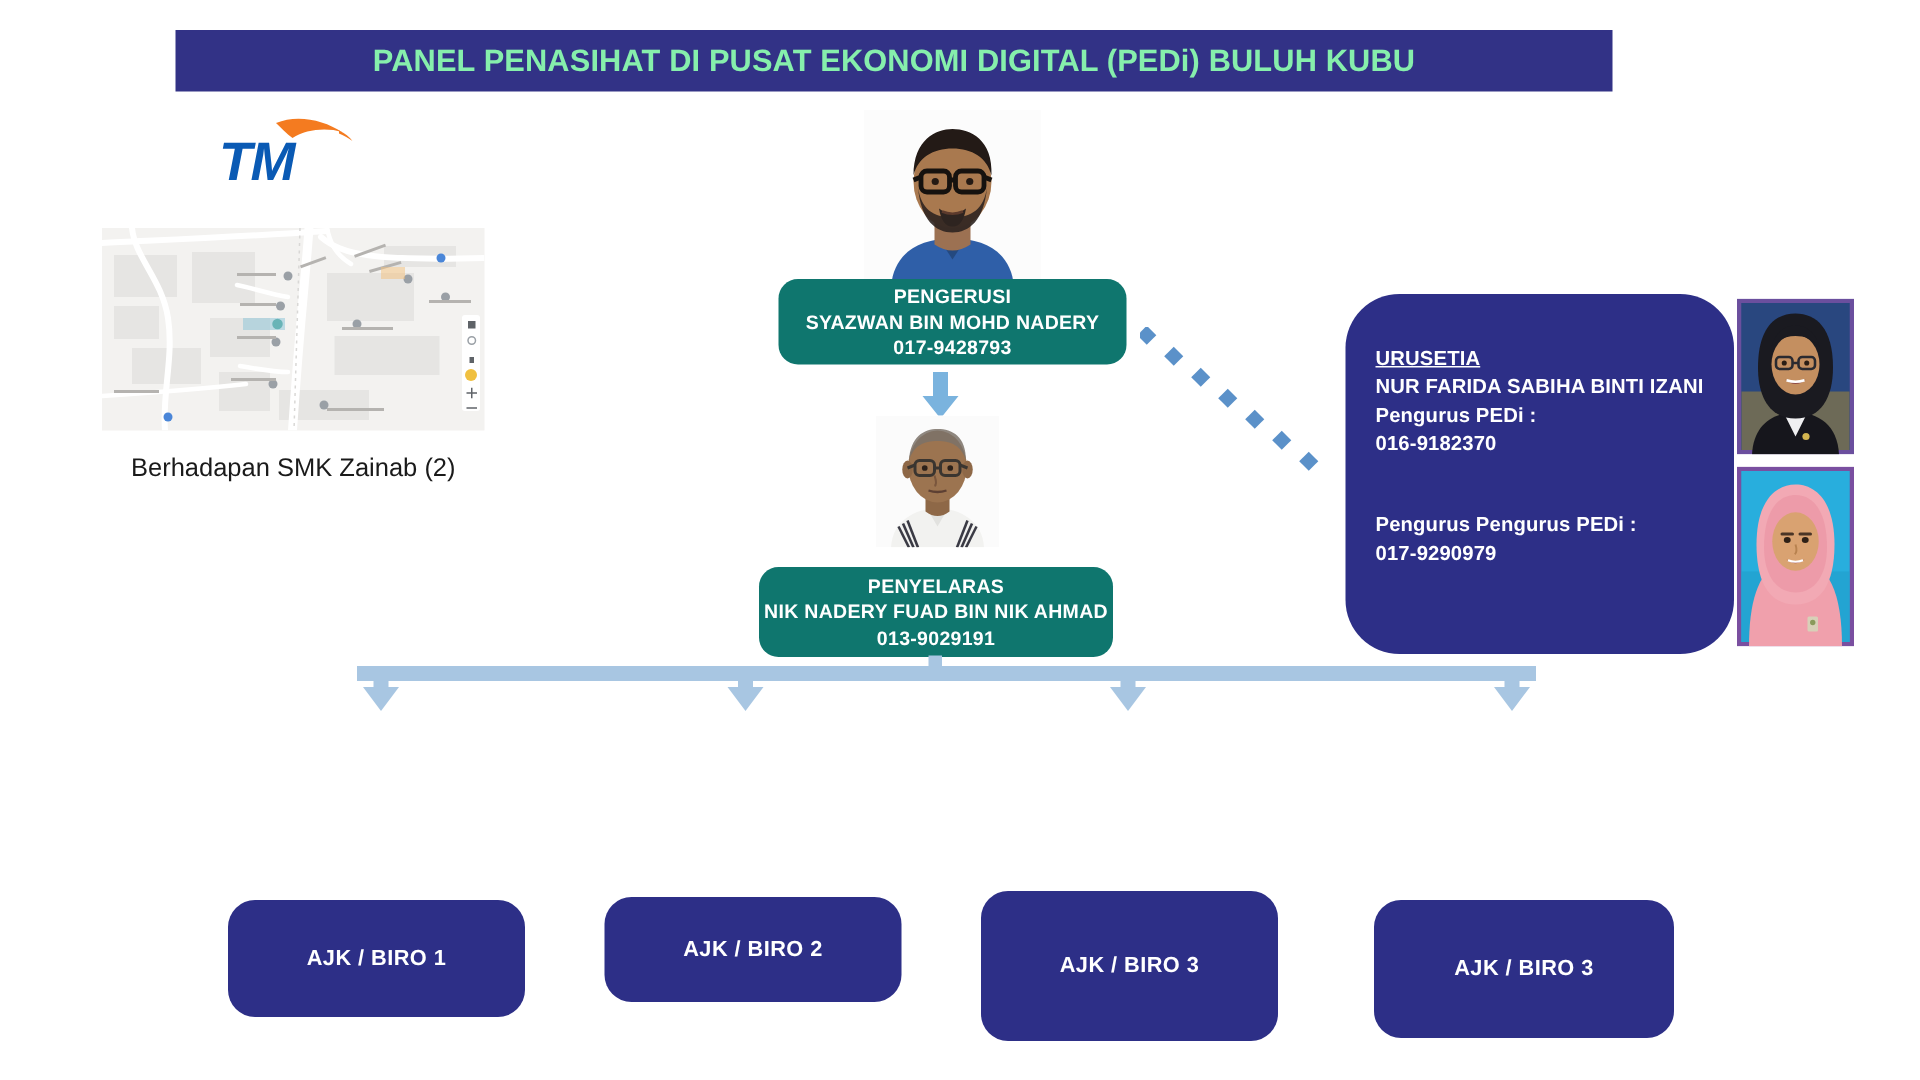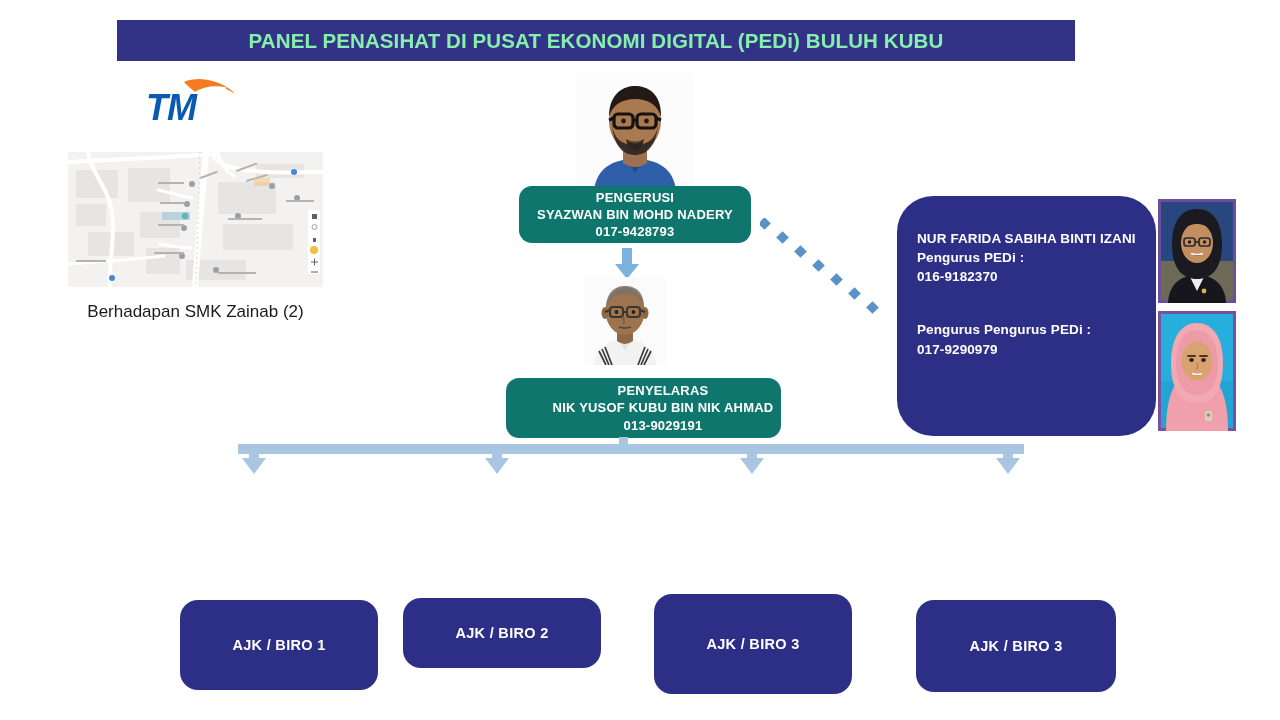--- a/index.html
+++ b/index.html
@@ -42,21 +42,21 @@
   .node{
     position:absolute;background:#0f766e;border-radius:14px;
     color:#ffffff;display:flex;flex-direction:column;
     align-items:center;justify-content:center;text-align:center;
   }
   .node .line{font-weight:bold;font-size:13px;line-height:1.33;letter-spacing:0.2px;}
 
   
   .node-chair{left:519px;top:186px;width:232px;height:57px;border-radius:13px;}
   
-  .node-coord{left:506px;top:378px;width:236px;height:60px;border-radius:13px;padding-left:39px;}
+  .node-coord{left:506px;top:378px;width:236px;height:60px;border-radius:13px;}
 
   
   .photo{position:absolute;overflow:hidden;background:#ffffff;}
   .photo svg{display:block;}
   .photo-chair{left:576px;top:73px;width:118px;height:118px;}
   .photo-coord{left:584px;top:277px;width:82px;height:88px;}
 
   
   .arrow-down-mid{position:absolute;left:612px;top:248px;width:30px;height:32px;}
 
@@ -84,21 +84,21 @@
   .arrow-dn svg{display:block;}
   .a1{left:238px;} .a2{left:481px;} .a3{left:736px;} .a4{left:992px;}
   .bar-stub{position:absolute;left:619px;top:437px;width:9px;height:9px;background:#a8c6e2;}
 
   
   .ajk{
     position:absolute;background:#2d2f87;border-radius:18px;
     color:#fff;display:flex;align-items:center;justify-content:center;
     font-weight:bold;font-size:14.5px;letter-spacing:.3px;
   }
-  .ajk1{left:152px;top:600px;width:198px;height:90px;margin-left:28px;}
+  .ajk1{left:152px;top:600px;width:198px;height:78px;}
   .ajk2{left:403px;top:598px;width:198px;height:70px;}
   .ajk3{left:654px;top:594px;width:198px;height:100px;}
   .ajk4{left:916px;top:600px;width:200px;height:92px;}
 </style>
 </head>
 <body>
 
 <div class="stage">
 
   <div class="title-banner">
@@ -280,40 +280,41 @@
           <circle cx="32.5" cy="35" r="1.9"></circle>
           <circle cx="49.5" cy="35" r="1.9"></circle>
         </g>
       <path d="M35 50 q6 2 12 0" stroke="#5d4033" stroke-width="1.5" fill="none"></path>
       <path d="M39 40 q2 6 0 7" stroke="#7a563d" stroke-width="1.4" fill="none"></path>
     </svg>
   </div>
 
   <div class="node node-coord">
     <span class="line">PENYELARAS</span>
-    <span class="line">NIK YUSOF KUBU BIN NIK AHMAD</span>
+    <span class="line">NIK NADERY FUAD BIN NIK AHMAD</span>
     <span class="line">013-9029191</span>
   </div>
 
   <div class="dotted-line">
     <svg width="150" height="120" viewBox="0 0 150 120" xmlns="http://www.w3.org/2000/svg">
       <g fill="#5b91c9">
         <rect x="0" y="1" width="9" height="9" transform="rotate(45 4.5 5.5)"></rect>
         <rect x="18" y="15" width="9" height="9" transform="rotate(45 22.5 19.5)"></rect>
         <rect x="36" y="29" width="9" height="9" transform="rotate(45 40.5 33.5)"></rect>
         <rect x="54" y="43" width="9" height="9" transform="rotate(45 58.5 47.5)"></rect>
         <rect x="72" y="57" width="9" height="9" transform="rotate(45 76.5 61.5)"></rect>
         <rect x="90" y="71" width="9" height="9" transform="rotate(45 94.5 75.5)"></rect>
         <rect x="108" y="85" width="9" height="9" transform="rotate(45 112.5 89.5)"></rect>
       </g>
     </svg>
   </div>
 
   <div class="urusetia">
     <div class="urusetia-pad">
+      <div class="u-line u-underline">URUSETIA</div>
       <div class="u-line">NUR FARIDA SABIHA BINTI IZANI</div>
       <div class="u-line">Pengurus PEDi :</div>
       <div class="u-line">016-9182370</div>
       <div class="u-gap"></div>
       <div class="u-line">Pengurus Pengurus PEDi :</div>
       <div class="u-line">017-9290979</div>
     </div>
   </div>
 
   <div class="u-photo u-photo-1">

